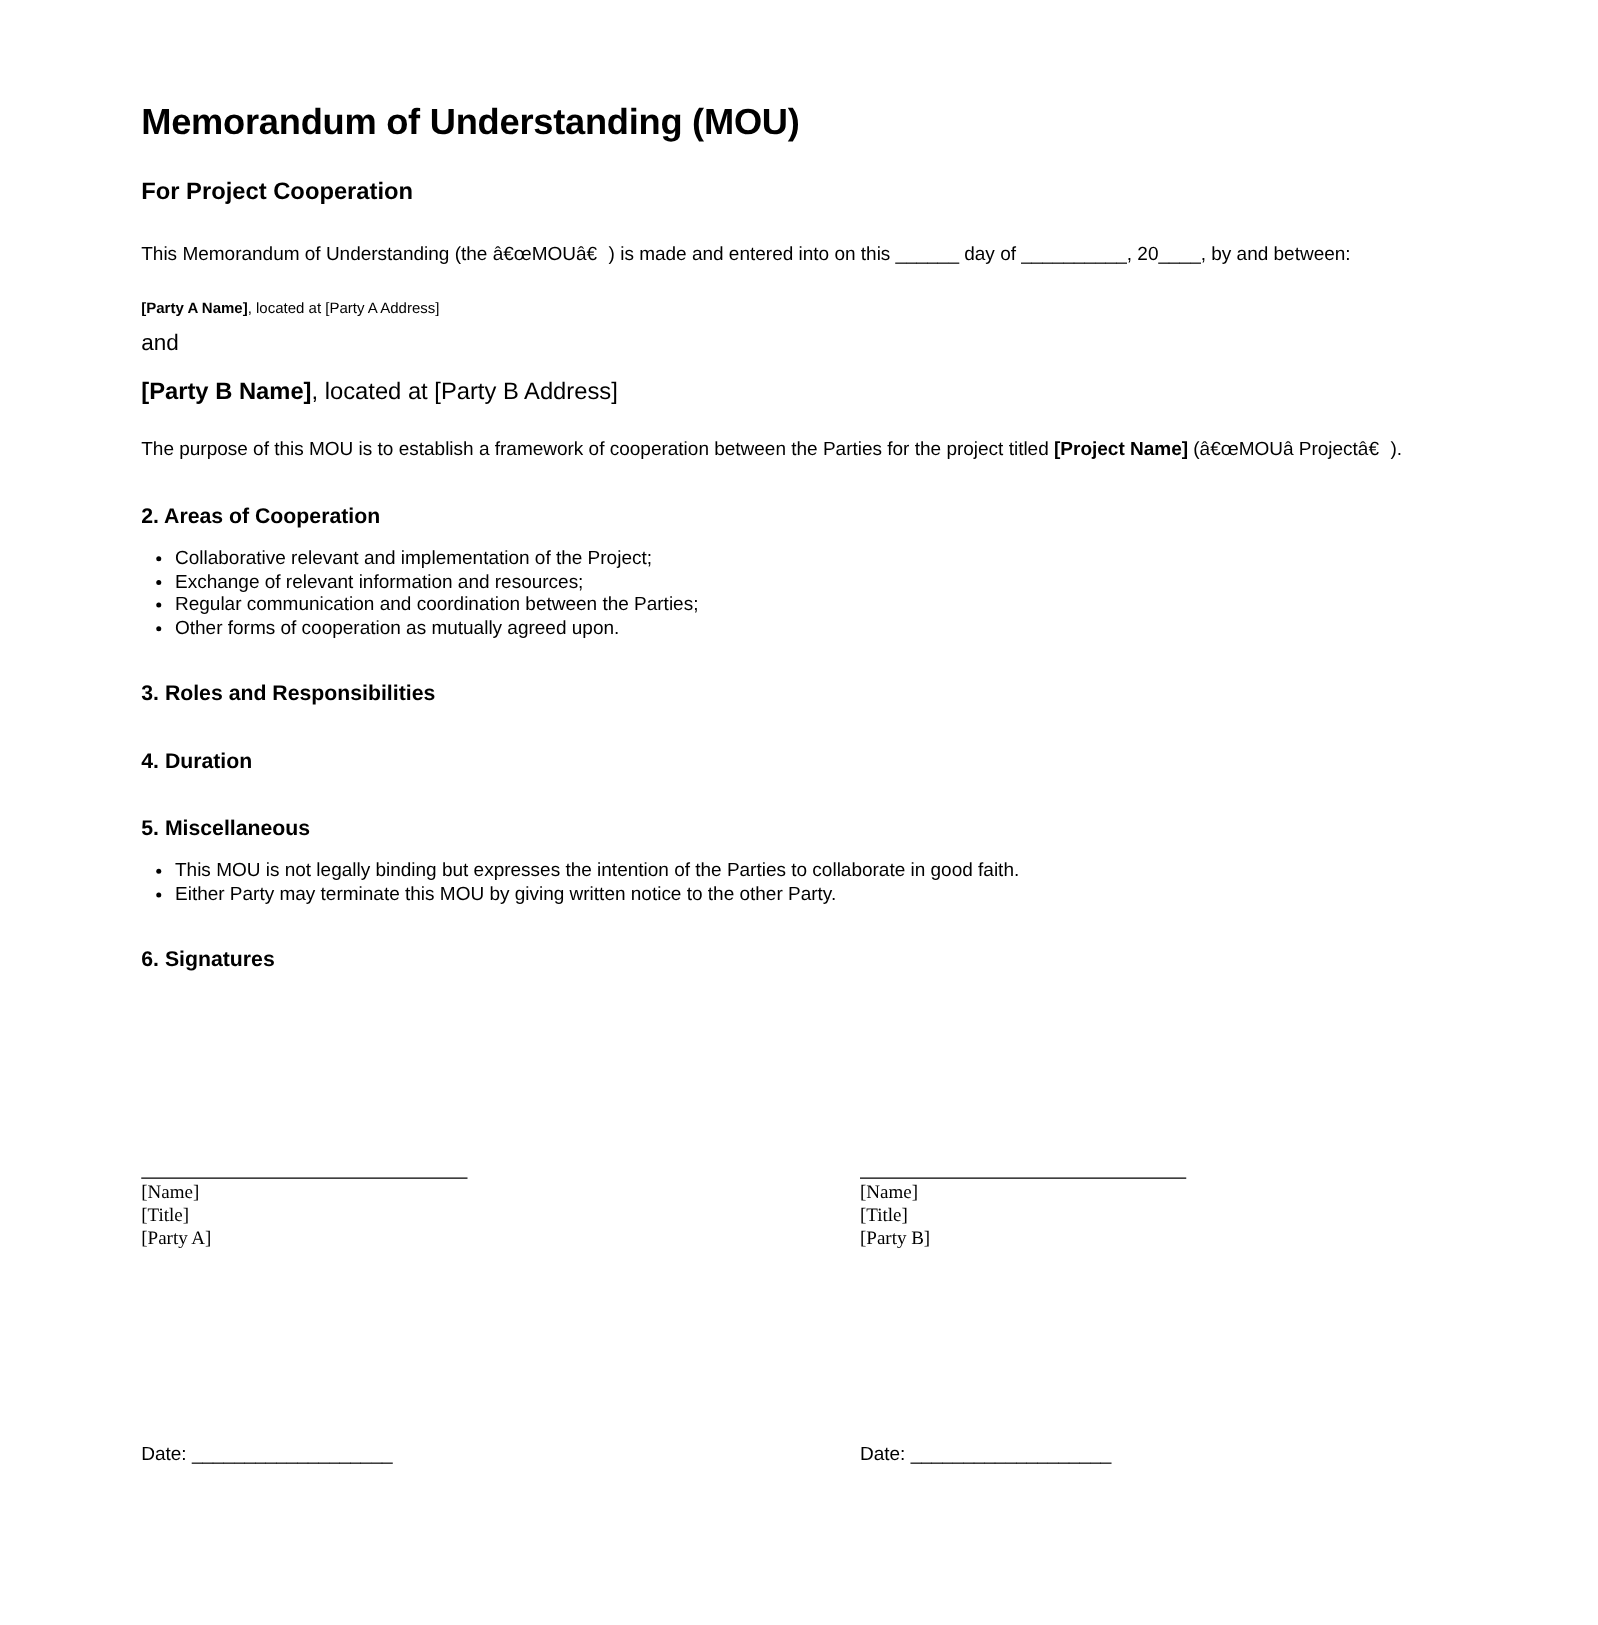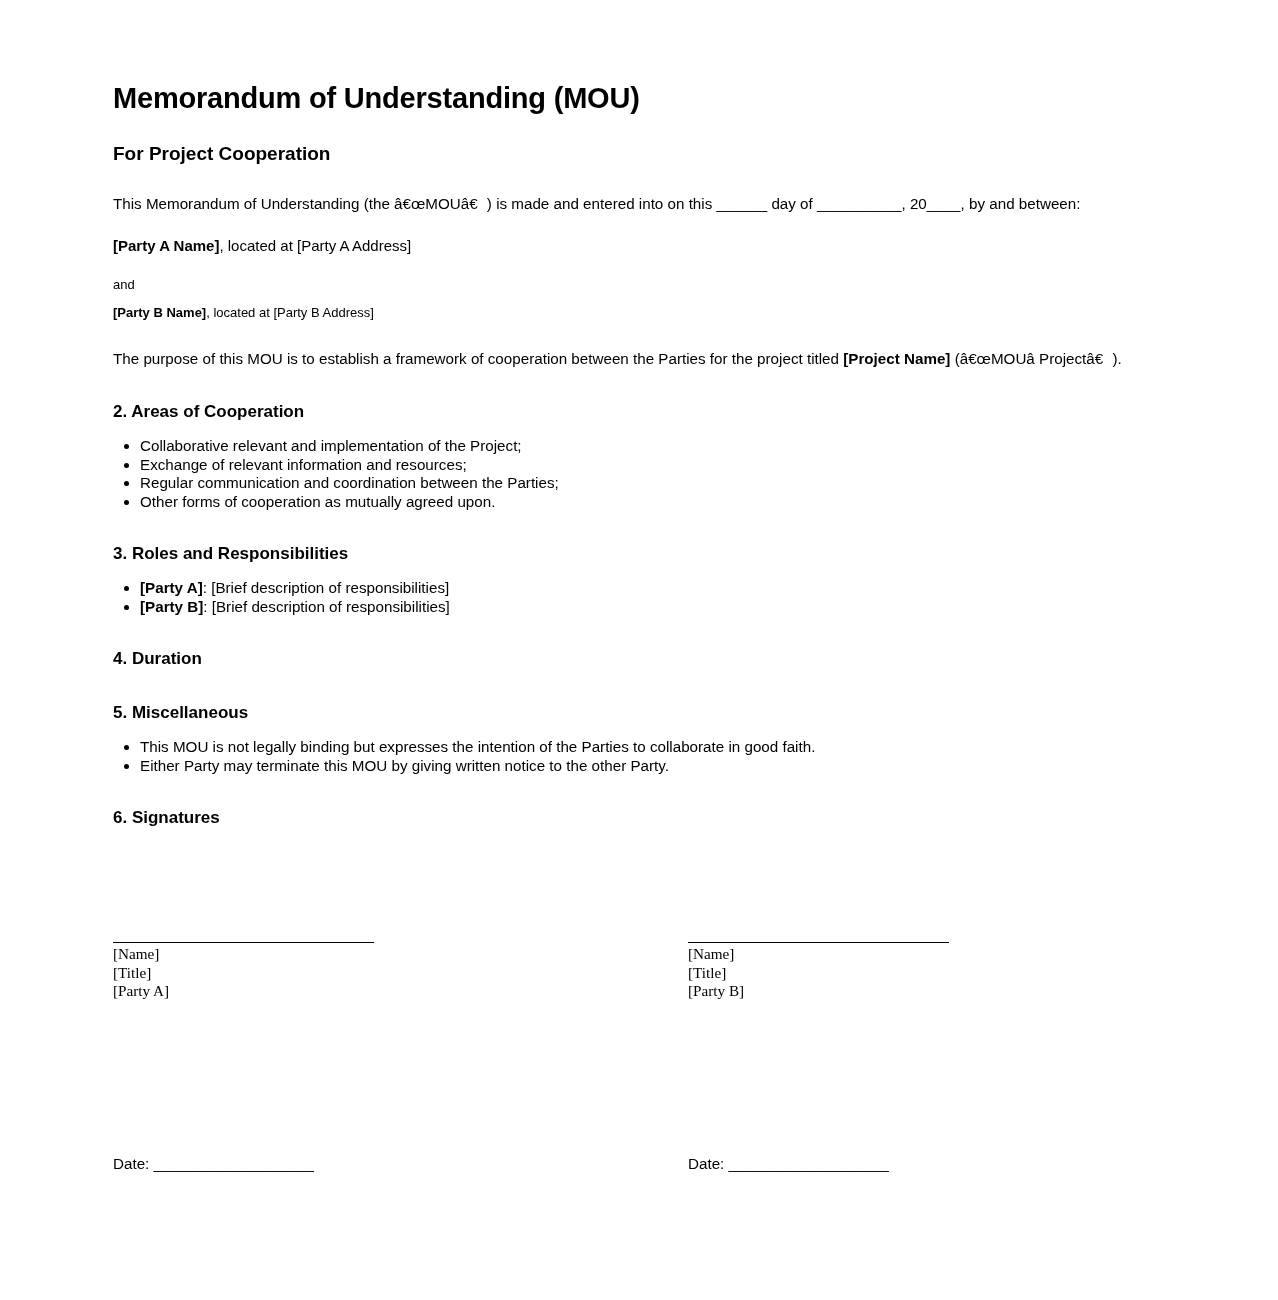--- a/index.html
+++ b/index.html
@@ -41,33 +41,33 @@
     margin: 22px 0 0 0;
     line-height: 28px;
   }
   p.body-para {
     font-size: 15.2px;
     line-height: 20px;
     margin: 26px 0 0 0;
     font-weight: normal;
   }
   p.party-line {
-    font-size: 15px;
+    font-size: 12px;
     line-height: 20px;
     margin: 22px 0 0 0;
   }
   p.and-line {
-    font-size: 13px;
+    font-size: 18px;
     line-height: 20px;
-    margin: 19px 0 0 0;
+    margin: 8px 0 0 0;
   }
   p.party-line-b {
-    font-size: 13px;
+    font-size: 19px;
     line-height: 20px;
-    margin: 8px 0 0 0;
+    margin: 20px 0 0 0;
   }
   h3.section-head {
     font-size: 17px;
     font-weight: bold;
     margin: 32px 0 0 0;
     line-height: 22px;
   }
   ul.doc-list {
     margin: 14px 0 0 0;
     padding-left: 27px;
@@ -149,24 +149,20 @@
 
     <h3 class="section-head">2. Areas of Cooperation</h3>
     <ul class="doc-list">
       <li>Collaborative relevant and implementation of the Project;</li>
       <li>Exchange of relevant information and resources;</li>
       <li>Regular communication and coordination between the Parties;</li>
       <li>Other forms of cooperation as mutually agreed upon.</li>
     </ul>
 
     <h3 class="section-head">3. Roles and Responsibilities</h3>
-    <ul class="doc-list">
-      <li><b>[Party A]</b><span>: [Brief description of responsibilities]</span></li>
-      <li><b>[Party B]</b><span>: [Brief description of responsibilities]</span></li>
-    </ul>
 
     <h3 class="section-head">4. Duration</h3>
 
     <h3 class="section-head">5. Miscellaneous</h3>
     <ul class="doc-list">
       <li>This MOU is not legally binding but expresses the intention of the Parties to collaborate in good faith.</li>
       <li>Either Party may terminate this MOU by giving written notice to the other Party.</li>
     </ul>
 
     <h3 class="section-head">6. Signatures</h3>

